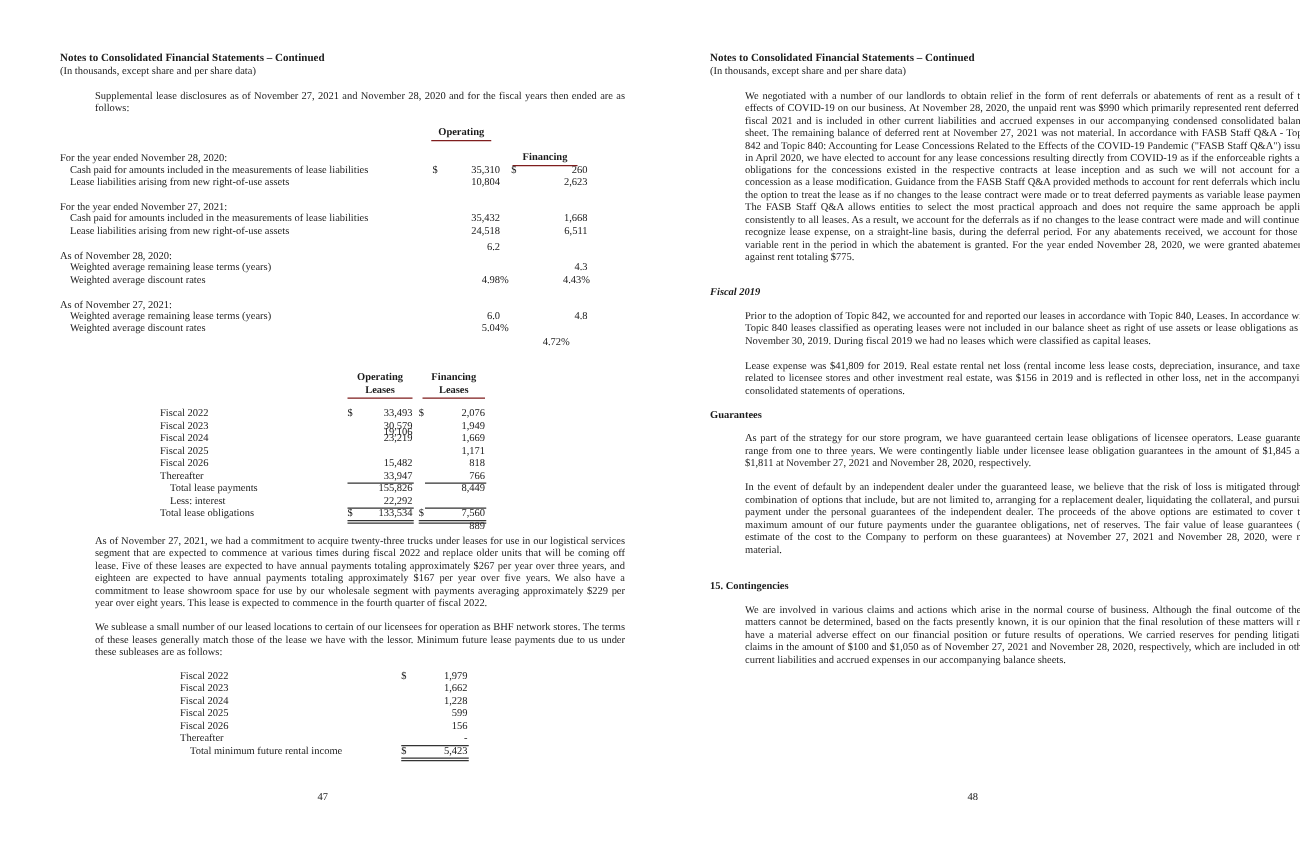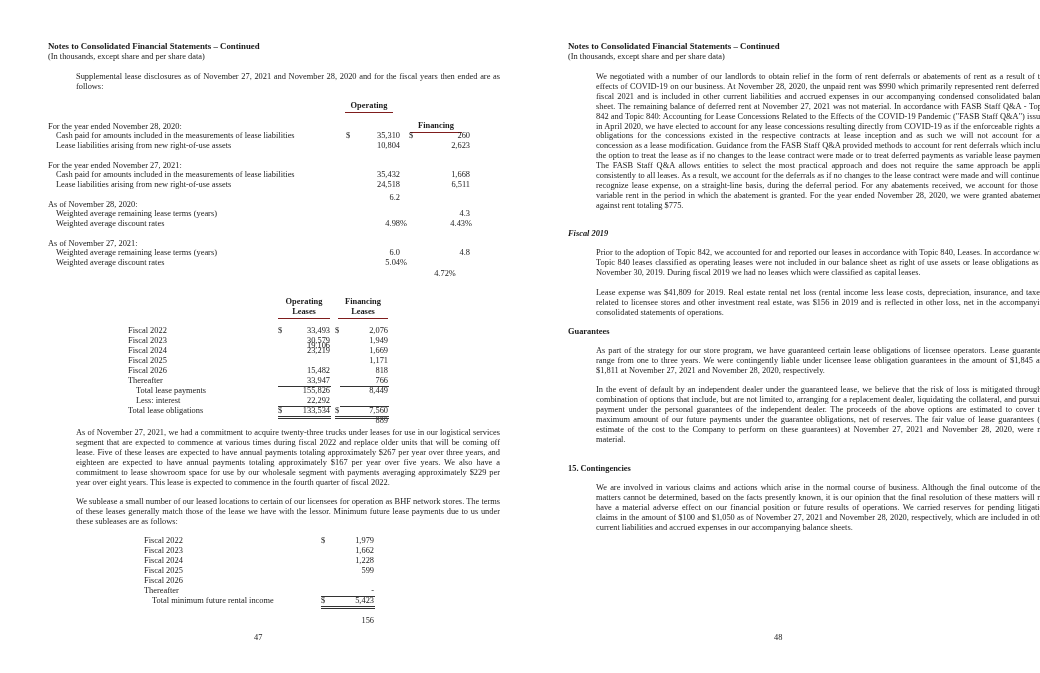--- a/index.html
+++ b/index.html
@@ -135,21 +135,21 @@
     <div class="abs" style="top:546px;left:96px;">Fiscal 2023</div>
     <div class="num" style="top:546px;left:280px;width:46px;">1,662</div>
 
     <div class="abs" style="top:556px;left:96px;">Fiscal 2024</div>
     <div class="num" style="top:556px;left:280px;width:46px;">1,228</div>
 
     <div class="abs" style="top:566px;left:96px;">Fiscal 2025</div>
     <div class="num" style="top:566px;left:280px;width:46px;">599</div>
 
     <div class="abs" style="top:576px;left:96px;">Fiscal 2026</div>
-    <div class="num" style="top:576px;left:280px;width:46px;margin-top:40px;">156</div>
+    <div class="num" style="top:576px;left:280px;width:46px;">156</div>
 
     <div class="abs" style="top:586px;left:96px;">Thereafter</div>
     <div class="num" style="top:586px;left:280px;width:46px;">-</div>
     <div class="line" style="top:596px;left:273px;width:54px;"></div>
 
     <div class="abs" style="top:596px;left:104px;">Total minimum future rental income</div>
     <div class="abs" style="top:596px;left:273px;">$</div>
     <div class="num" style="top:596px;left:280px;width:46px;">5,423</div>
     <div class="dline" style="top:606px;left:273px;width:54px;"></div>
   </div>

